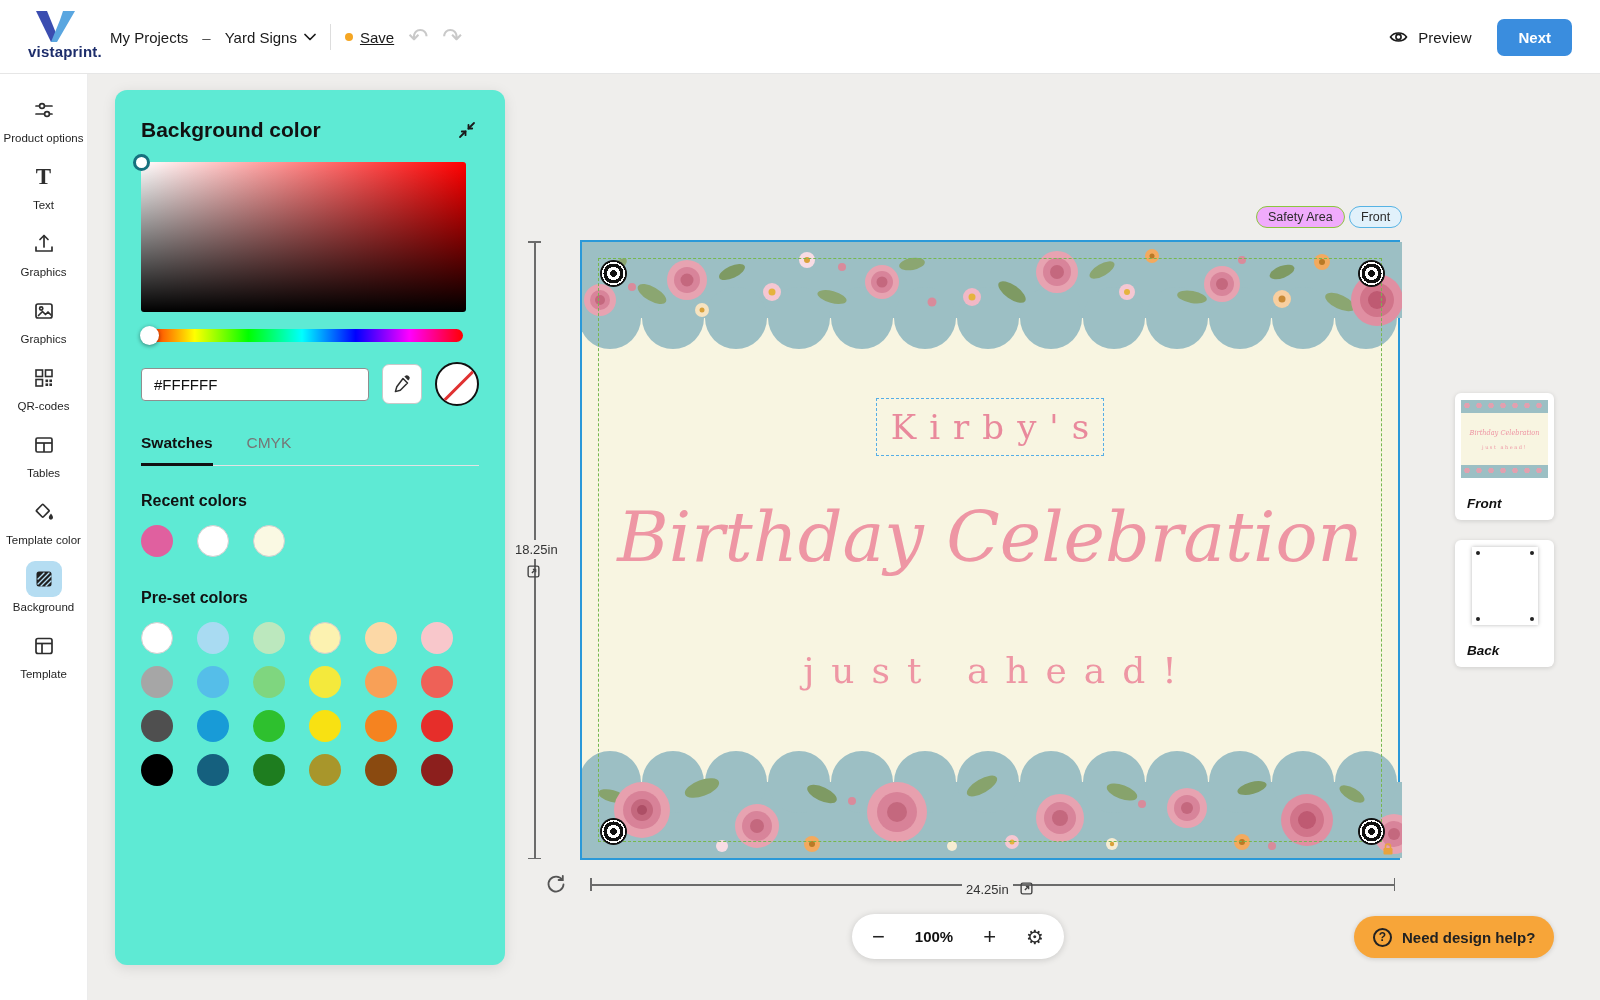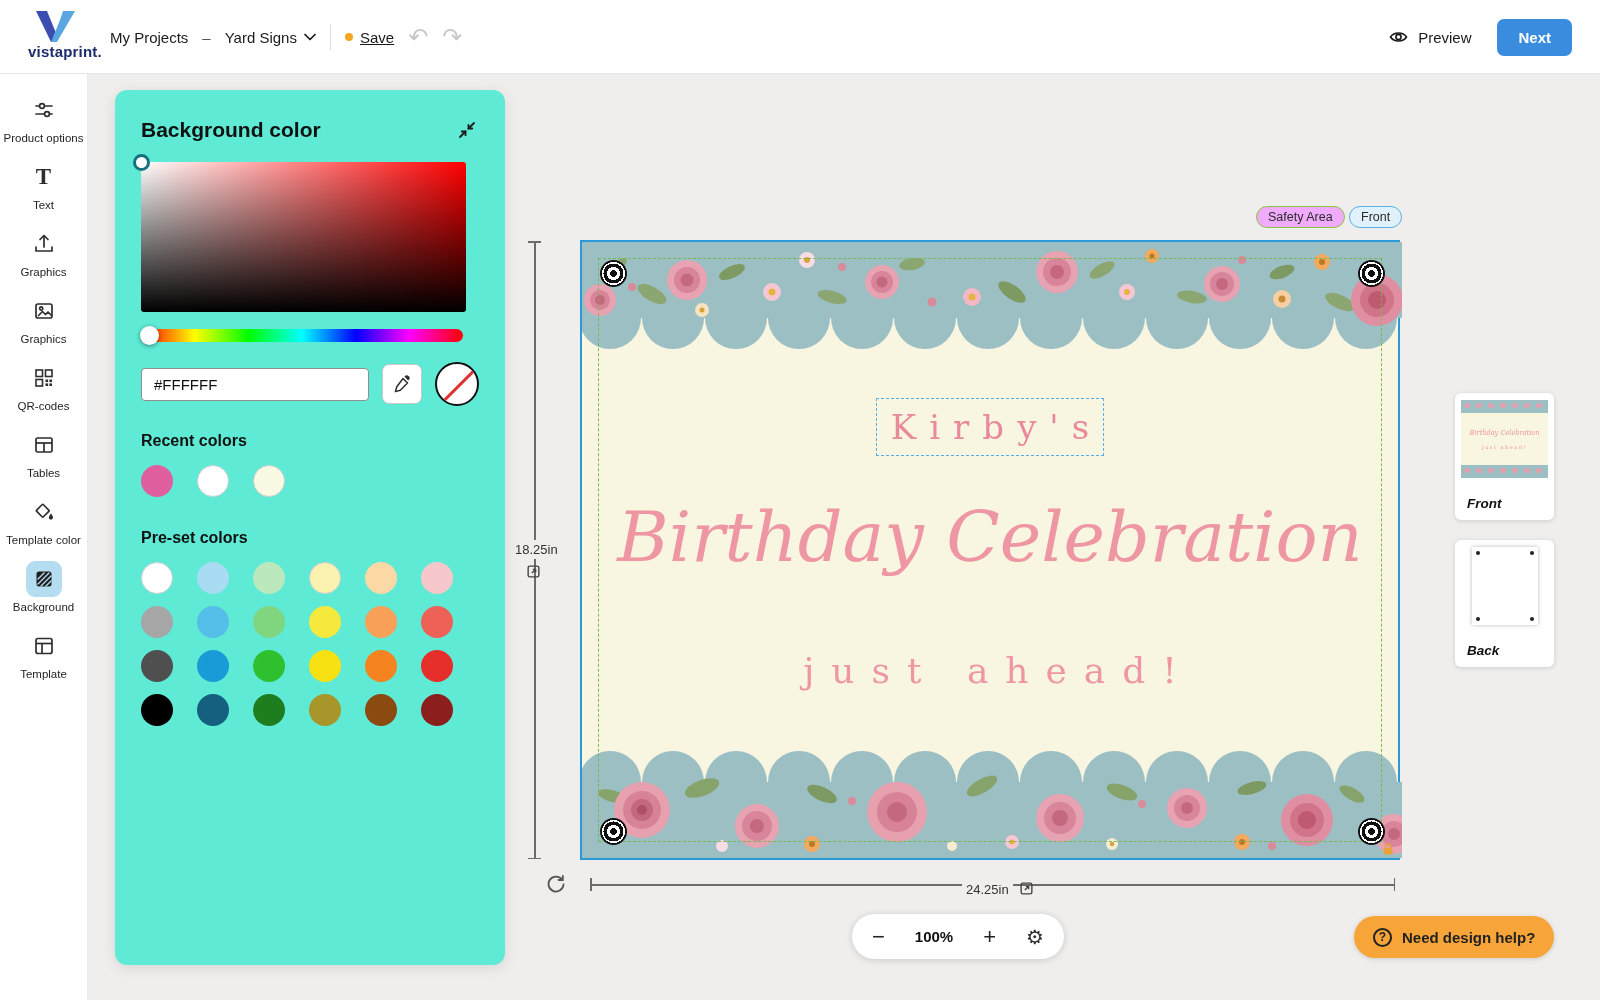--- a/index.html
+++ b/index.html
@@ -291,20 +291,24 @@
       <input class="hex-input" type="text" value="#FFFFFF" style="">
       <button class="dropper-btn">
         <svg width="20" height="20" viewBox="0 0 20 20">
           <path d="M12.8 2.5 a2.7 2.7 0 0 1 4.7 2.6 l-1.3 1.3 -4.6 -4.6 z" fill="#2e2e2e"></path>
           <path d="M11 4.5 l4.5 4.5 -7.2 7.2 -4.9 1.4 1.4 -4.9 z" fill="none" stroke="#2e2e2e" stroke-width="1.5" stroke-linejoin="round"></path>
         </svg>
       </button>
       <button class="nocolor-btn"></button>
     </div>
 
+    <div class="tabs">
+      <span class="tab active">Swatches</span>
+      <span class="tab">CMYK</span>
+    </div>
 
     <h3 class="swatch-title">Recent colors</h3>
     <div class="swatch-row">
         <div class="swatch" style="background: rgb(224, 96, 159);"></div>
         <div class="swatch light" style="background: rgb(255, 255, 255);"></div>
         <div class="swatch light" style="background: rgb(250, 249, 227);"></div>
       </div>
 
     <h3 class="swatch-title" style="margin-top:32px">Pre-set colors</h3>
     <div class="swatch-grid">

